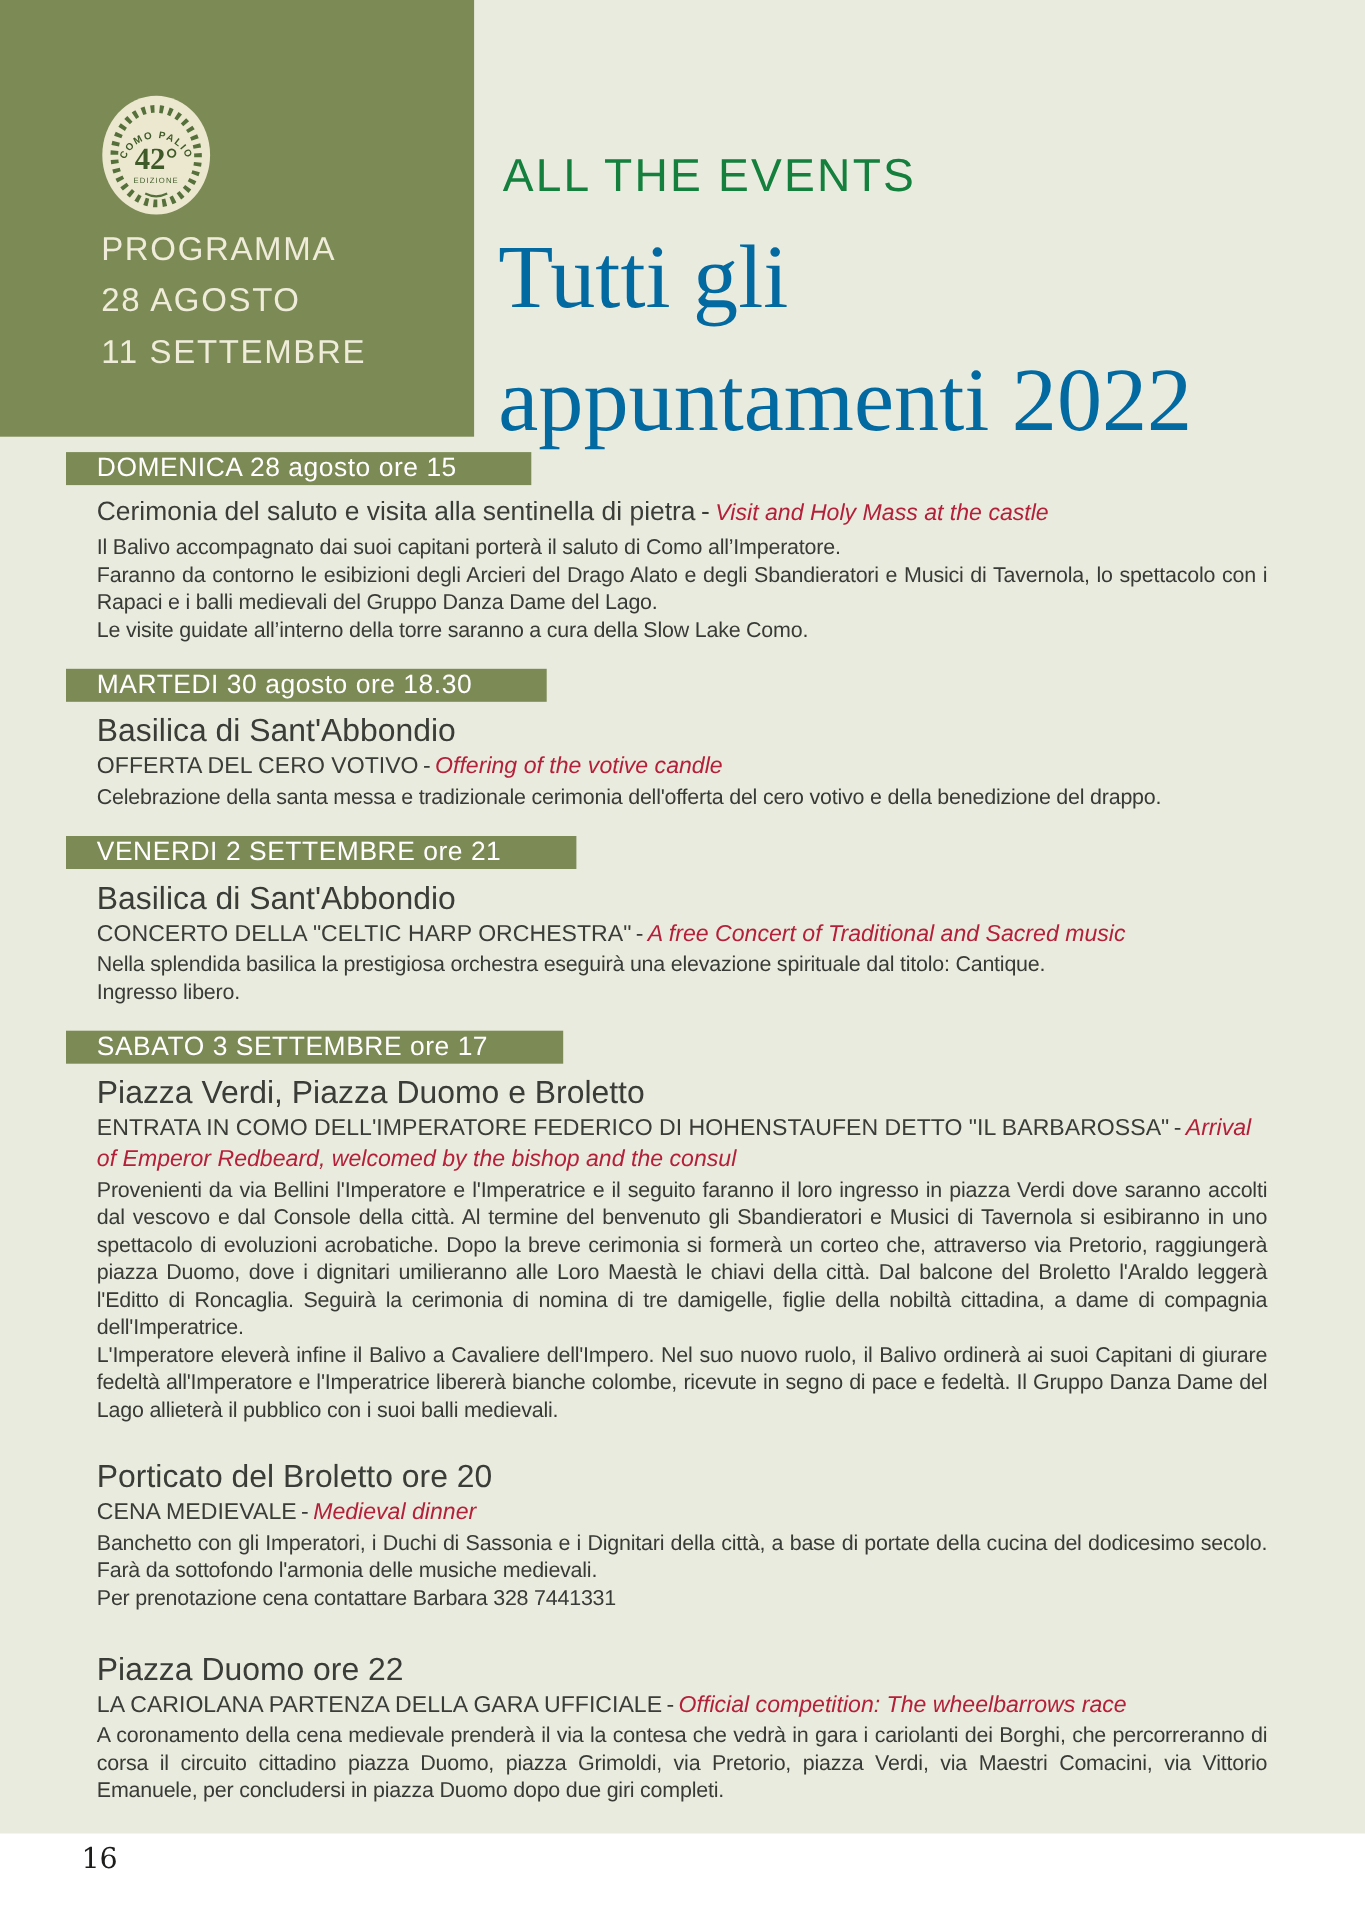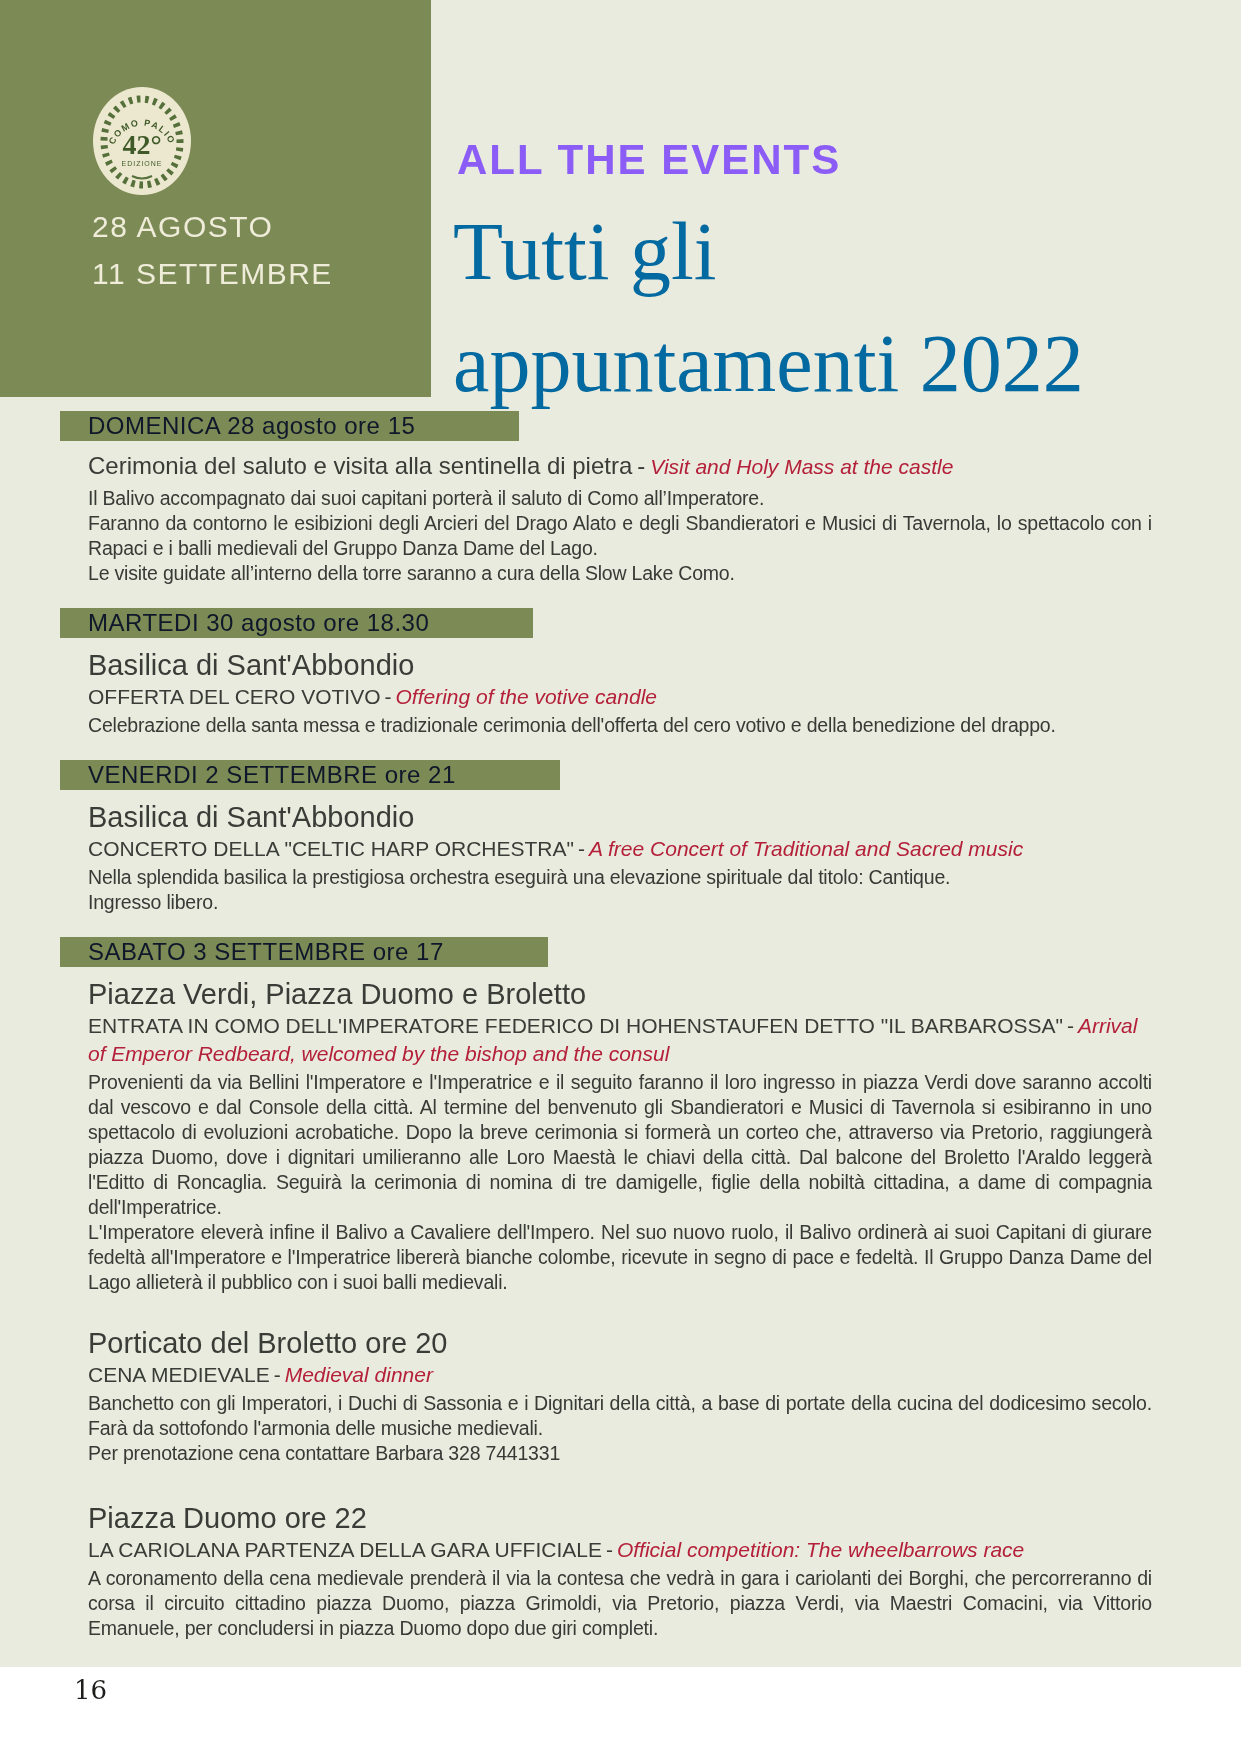--- a/index.html
+++ b/index.html
@@ -4,29 +4,29 @@
 <style>
   html,body{margin:0;padding:0;}
   body{width:1241px;font-family:"Liberation Sans",sans-serif;background:#ffffff;}
   .page{position:relative;width:1241px;height:1754px;background:#ffffff;overflow:hidden;}
   .content-bg{position:absolute;top:0;left:0;width:1241px;height:1667px;background:#e9ebde;overflow:hidden;}
 
   
   .green-block{position:absolute;top:0;left:0;width:431px;height:397px;background:#7c8a55;}
   .badge{position:absolute;left:92px;top:86px;width:100px;height:110px;}
   .program{position:absolute;left:92px;top:203px;color:#efeddA;font-size:30px;line-height:47px;letter-spacing:1.5px;font-weight:400;}
-  .kicker{position:absolute;left:457px;top:136px;color:#8b5cf6;font-size:42px;letter-spacing:2px;font-weight:700;}
+  .kicker{position:absolute;left:457px;top:136px;color:#15803d;font-size:42px;letter-spacing:2px;font-weight:400;}
   .big-title{position:absolute;left:453px;top:196px;color:#0369a1;font-family:"Liberation Serif","DejaVu Serif",serif;font-size:82px;line-height:112px;font-weight:400;}
 
   
   main{position:absolute;top:411px;left:88px;width:1064px;}
   section{margin-top:22px;}
   section:first-child{margin-top:0;}
-  .bar{width:fit-content;margin:0 0 9px -28px;padding:2px 104px 3px 28px;background:#7c8a55;
-       color:#0f172a;font-size:24px;line-height:25px;letter-spacing:0.5px;white-space:nowrap;}
+  .bar{width:fit-content;margin:0 0 9px -28px;padding:2px 68px 3px 28px;background:#7c8a55;
+       color:#ffffff;font-size:24px;line-height:25px;letter-spacing:0.5px;white-space:nowrap;}
   .title-md{margin:0 0 3px 0;font-size:24px;line-height:32px;font-weight:400;color:#3a3c37;}
   .title-lg{margin:0;font-size:29px;line-height:36px;font-weight:400;color:#3a3c37;}
   .label-line{margin:0 0 2px 0;font-size:21px;line-height:28px;color:#3a3c37;}
   .en{color:#b42039;font-style:italic;}
   .title-md .en{font-size:21px;}
   .sep{color:#3a3c37;font-style:normal;padding:0 5px;}
   .label-line .sep{padding:0 4px;}
   p.body{margin:0;font-size:19.5px;line-height:25px;letter-spacing:-0.2px;color:#383a36;text-align:justify;}
   .event-block + .event-block{margin-top:30px;}
   .event-block.gap-lg{margin-top:34px;}
@@ -52,20 +52,21 @@
         <ellipse cx="50" cy="55" rx="49" ry="54" fill="#ece8cf"></ellipse>
         <ellipse cx="50" cy="56" rx="38" ry="43" fill="none" stroke="#55703a" stroke-width="7" stroke-dasharray="3.6 4.6" transform="rotate(-4 50 56)"></ellipse>
         <text font-size="9" font-weight="bold" letter-spacing="1.5" fill="#3f5a28" text-anchor="middle">
           <textPath href="#arcTop" startOffset="50%">COMO PALIO</textPath>
         </text>
         <text x="50" y="68" font-family="Liberation Serif, DejaVu Serif, serif" font-size="28" font-weight="bold" fill="#3f5a28" text-anchor="middle">42°</text>
         <text x="50" y="80" font-size="7" letter-spacing="1" fill="#3f5a28" text-anchor="middle">EDIZIONE</text>
         <path d="M 40 90 q 10 5 20 0" fill="none" stroke="#55703a" stroke-width="2"></path>
       </svg>
       <div class="program">
+        <div>PROGRAMMA</div>
         <div>28 AGOSTO</div>
         <div>11 SETTEMBRE</div>
       </div>
     </div>
     <div class="kicker">ALL THE EVENTS</div>
     <div class="big-title">
       <div>Tutti gli</div>
       <div>appuntamenti 2022</div>
     </div>
 

